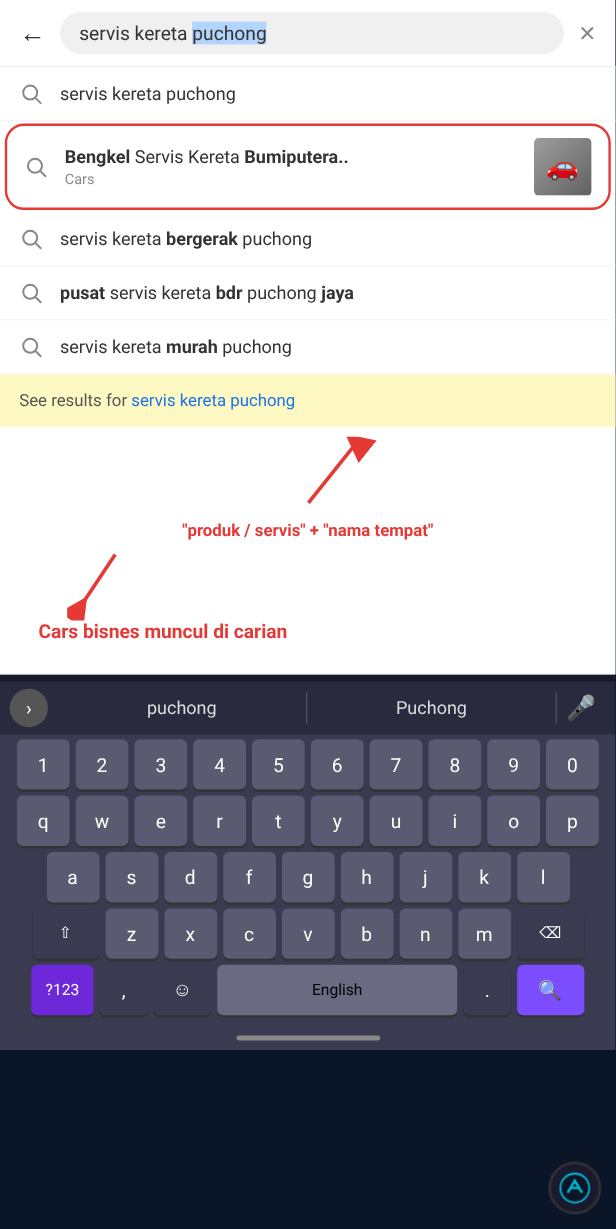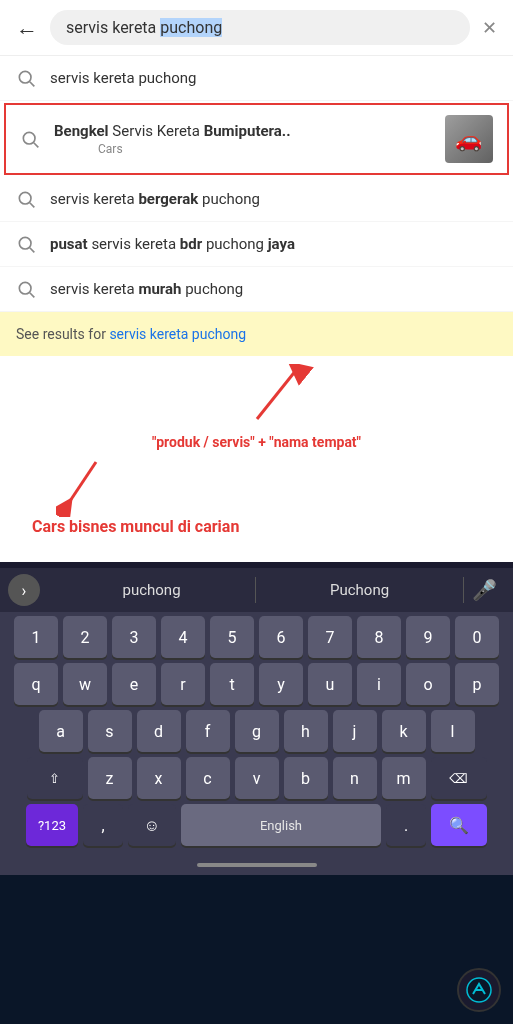--- a/index.html
+++ b/index.html
@@ -62,42 +62,41 @@
       display: flex;
       align-items: center;
       padding: 12px 16px;
       gap: 14px;
       border-bottom: 1px solid #f5f5f5;
       cursor: pointer;
     }
     .suggestion-item.highlighted {
       border: 2px solid #e53935;
       margin: 2px 4px;
-      border-radius: 0;
+      border-radius: 16px;
       padding: 10px 14px;
     }
     .search-icon-small {
       width: 20px;
       height: 20px;
       flex-shrink: 0;
       color: #888;
     }
     .suggestion-text {
       font-size: 15px;
       color: #333;
       flex: 1;
     }
     .suggestion-text b {
       font-weight: 700;
     }
     .suggestion-sub {
       font-size: 12px;
       color: #888;
       margin-top: 2px;
-      margin-left: 44px;
     }
     .suggestion-thumb {
       width: 48px;
       height: 48px;
       background: #ccc;
       border-radius: 4px;
       overflow: hidden;
       flex-shrink: 0;
       display: flex;
       align-items: center;
@@ -210,21 +209,21 @@
     .key.dark {
       background: #3a3a50;
       flex: 1.4;
       font-size: 13px;
     }
     .key.space-key {
       background: #6a6a80;
       flex: 4;
       max-width: 200px;
       font-size: 13px;
-      color: #e5e5e5;
+      color: #000000;
     }
     .key.action-key {
       background: #7c4dff;
       flex: 1.4;
       max-width: 56px;
     }
     .key.num-sym {
       background: #6d28d9;
       min-width: 48px;
       max-width: 52px;

